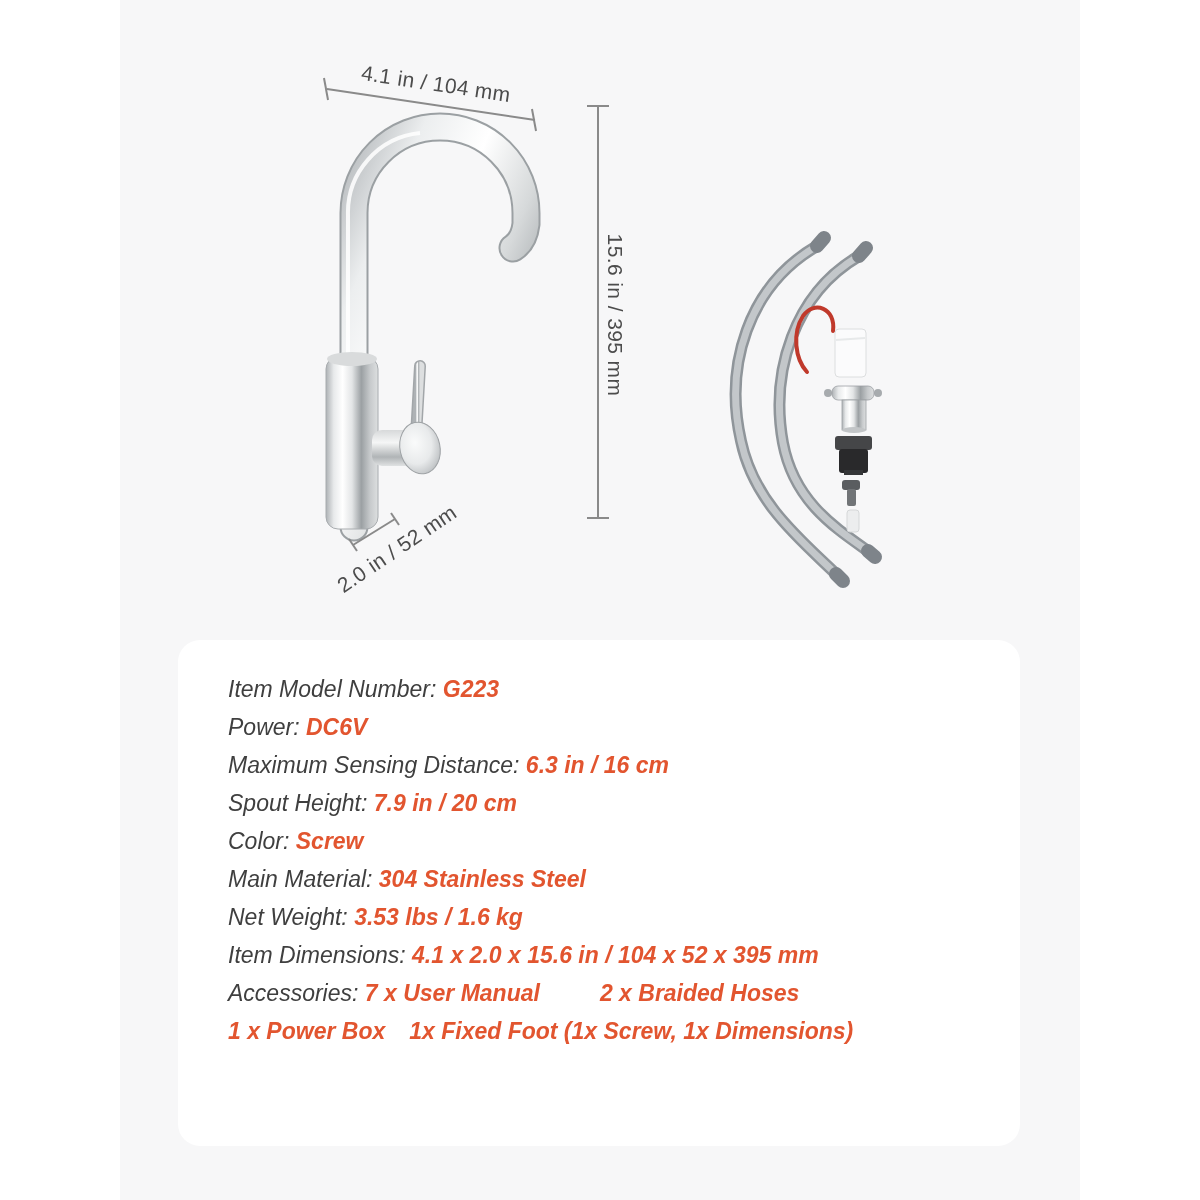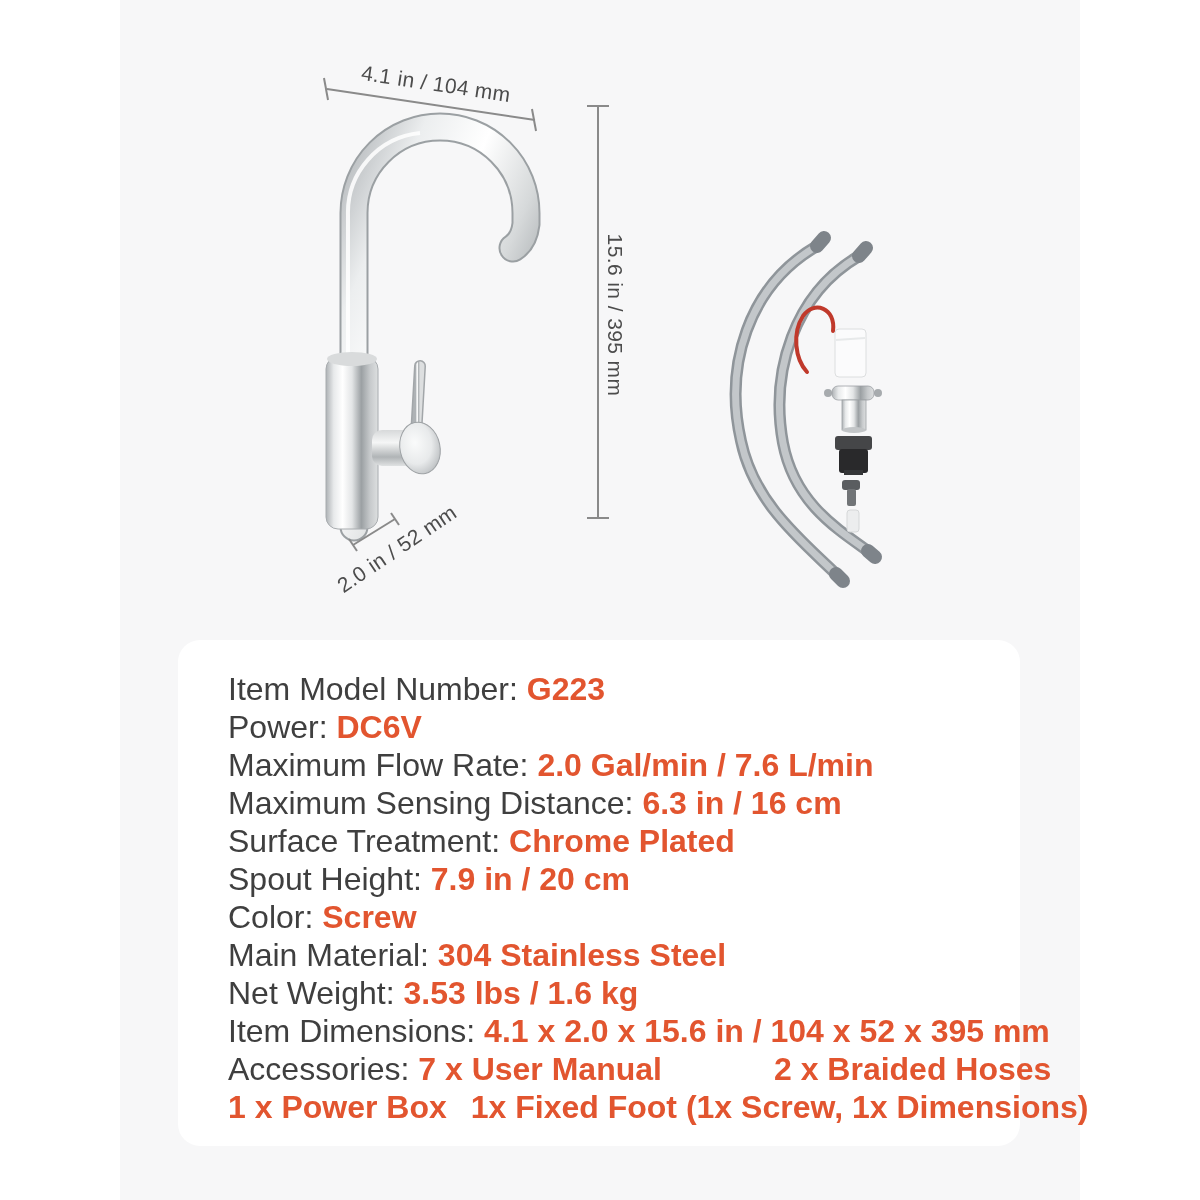--- a/index.html
+++ b/index.html
@@ -15,25 +15,25 @@
     position:absolute;color:#4c4c4c;font-size:21px;letter-spacing:0.4px;white-space:nowrap;
   }
   .dim-label.d1{left:316px;top:84px;transform:translate(-50%,-50%) rotate(8.5deg);}
   .dim-label.d2{left:495px;top:315px;transform:translate(-50%,-50%) rotate(90deg);}
   .dim-label.d3{left:277px;top:549px;transform:translate(-50%,-50%) rotate(-34deg);}
   .spec-box{
     position:absolute;left:58px;top:640px;width:842px;height:506px;background:#ffffff;
     border-radius:22px;box-sizing:border-box;padding:30px 20px 0 50px;
   }
   .spec-row{
-    font-size:32px;line-height:38px;color:#3f3f3f;white-space:nowrap;
+    font-size:23px;line-height:38px;color:#3f3f3f;white-space:nowrap;font-style:italic;
   }
   .spec-row .lbl{color:#3f3f3f;font-weight:400;}
   .spec-row .val{color:#e2552f;font-weight:700;}
-  .spec-row .gap-a{margin-left:112px;}
+  .spec-row .gap-a{margin-left:60px;}
   .spec-row .gap-b{margin-left:24px;}
 </style>
 </head>
 <body>
 
 <div class="page">
   <div class="panel">
 
     <svg width="960" height="1200" viewBox="0 0 960 1200">
       <defs>
@@ -153,27 +153,21 @@
     <div class="dim-label d3">2.0 in / 52 mm</div>
 
     <div class="spec-box">
       <div class="spec-row">
         <span class="lbl">Item Model Number: </span><span class="val">G223</span>
       </div>
       <div class="spec-row">
         <span class="lbl">Power: </span><span class="val">DC6V</span>
       </div>
       <div class="spec-row">
-        <span class="lbl">Maximum Flow Rate: </span><span class="val">2.0 Gal/min / 7.6 L/min</span>
-      </div>
-      <div class="spec-row">
         <span class="lbl">Maximum Sensing Distance: </span><span class="val">6.3 in / 16 cm</span>
-      </div>
-      <div class="spec-row">
-        <span class="lbl">Surface Treatment: </span><span class="val">Chrome Plated</span>
       </div>
       <div class="spec-row">
         <span class="lbl">Spout Height: </span><span class="val">7.9 in / 20 cm</span>
       </div>
       <div class="spec-row">
         <span class="lbl">Color: </span><span class="val">Screw</span>
       </div>
       <div class="spec-row">
         <span class="lbl">Main Material: </span><span class="val">304 Stainless Steel</span>
       </div>

